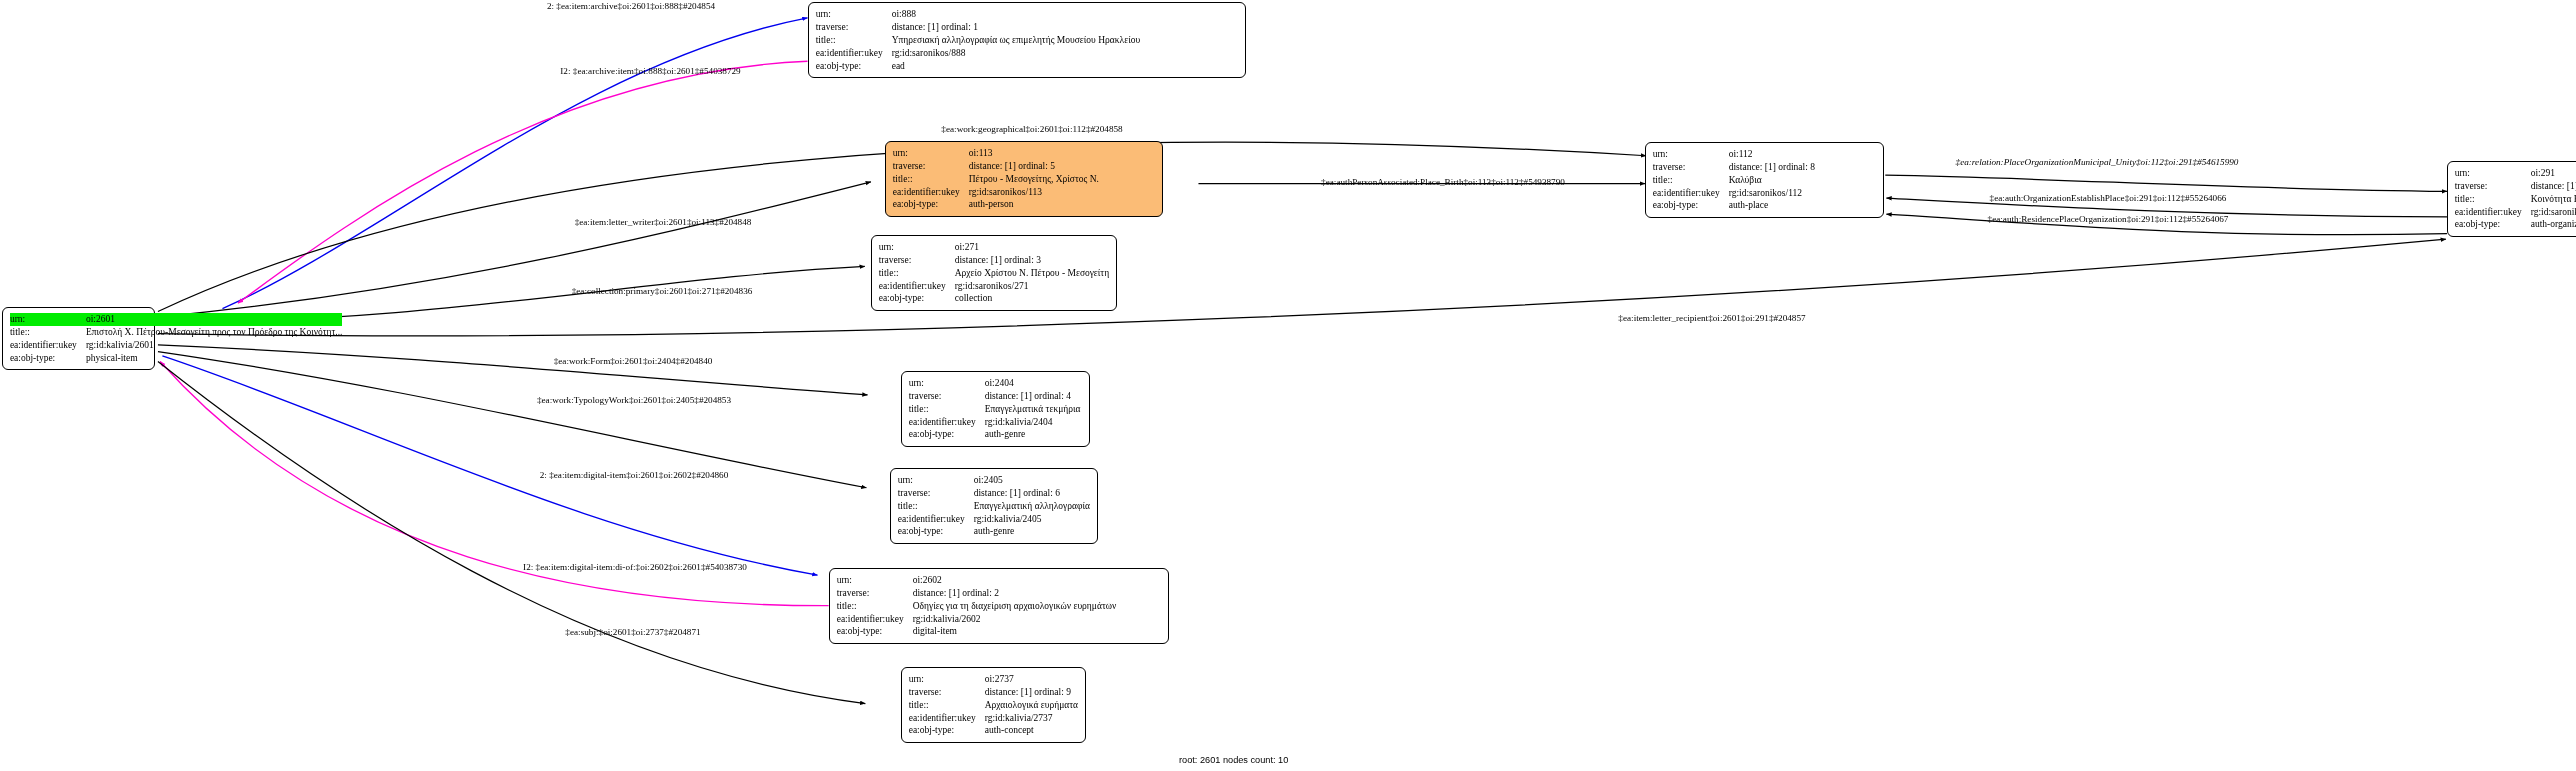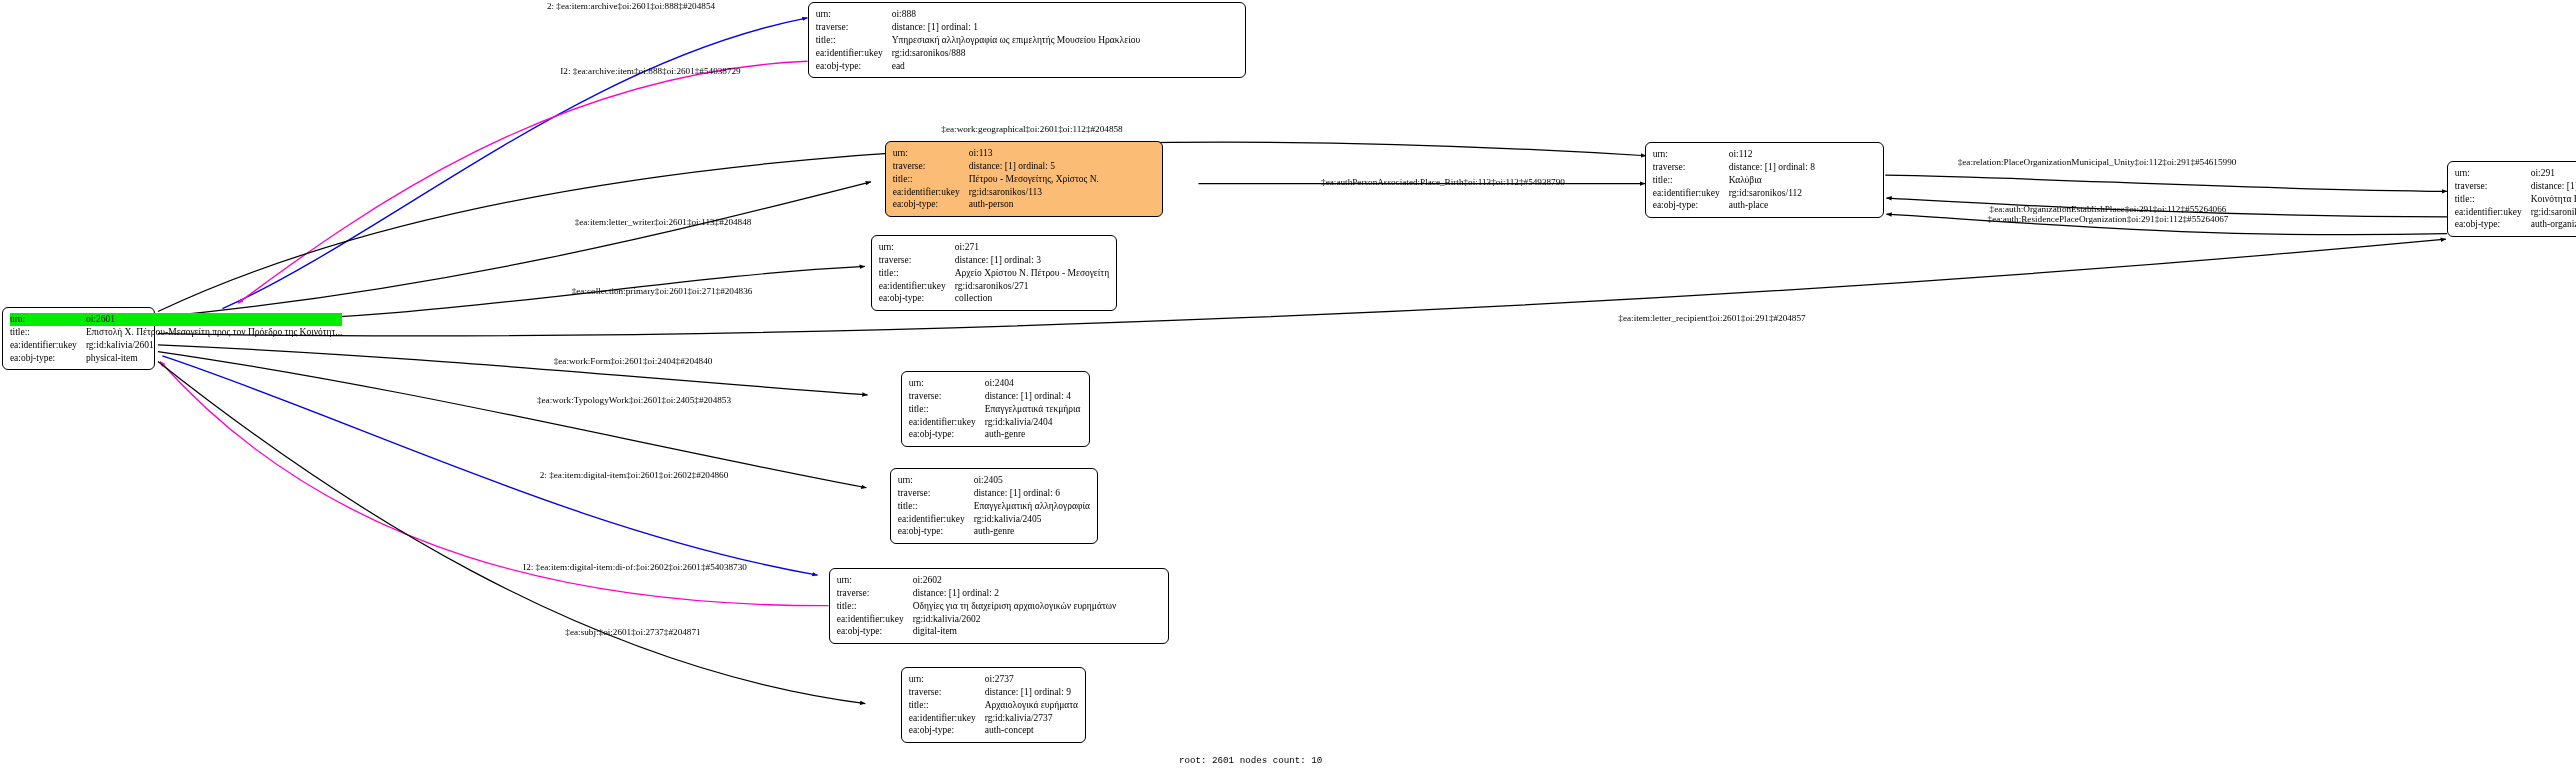--- a/index.html
+++ b/index.html
@@ -41,21 +41,21 @@
   .elabel{
     position:absolute;
     font-family:"Liberation Serif", serif;
     font-size:9.2px;
     color:#000000;
     white-space:nowrap;
     transform:translateX(-50%);
   }
   .footer{
     position:absolute;
-    font-family:Liberation Mono, monospace;
+    font-family:Liberation Sans, sans-serif;
     font-size:9.2px;
     color:#000000;
     white-space:nowrap;
   }
 </style>
 </head>
 <body>
 
 <div id="canvas">
 
@@ -367,22 +367,22 @@
     </tbody>
       </table>
   </div>
 
   <div class="elabel" style="left:631px; top:0.6px;font-family:Liberation Serif, serif;">2: ‡ea:item:archive‡oi:2601‡oi:888‡#204854</div>
   <div class="elabel" style="left:628px; top:66px;padding-left:45px;">I2: ‡ea:archive:item‡oi:888‡oi:2601‡#54038729</div>
   <div class="elabel" style="left:1032px; top:107px;margin-top:17px;">‡ea:work:geographical‡oi:2601‡oi:112‡#204858</div>
   <div class="elabel" style="left:663px; top:217px;">‡ea:item:letter_writer‡oi:2601‡oi:113‡#204848</div>
   <div class="elabel" style="left:662px; top:286px;">‡ea:collection:primary‡oi:2601‡oi:271‡#204836</div>
   <div class="elabel" style="left:1443px; top:170px;margin-top:7px;">‡ea:authPersonAssociated:Place_Birth‡oi:113‡oi:112‡#54938790</div>
-  <div class="elabel" style="left:2097px; top:157px;">‡ea:relation:PlaceOrganizationMunicipal_Unity‡oi:112‡oi:291‡#54615990</div>
-  <div class="elabel" style="left:2108px; top:204px;text-align:center;">‡ea:auth:OrganizationEstablishPlace‡oi:291‡oi:112‡#55264066</div>
+  <div class="elabel" style="left:2097px; top:157px;font-style:italic;">‡ea:relation:PlaceOrganizationMunicipal_Unity‡oi:112‡oi:291‡#54615990</div>
+  <div class="elabel" style="left:2108px; top:193px;text-align:center;">‡ea:auth:OrganizationEstablishPlace‡oi:291‡oi:112‡#55264066</div>
   <div class="elabel" style="left:2108px; top:214px;">‡ea:auth:ResidencePlaceOrganization‡oi:291‡oi:112‡#55264067</div>
   <div class="elabel" style="left:1712px; top:313px;">‡ea:item:letter_recipient‡oi:2601‡oi:291‡#204857</div>
   <div class="elabel" style="left:633px; top:356px;">‡ea:work:Form‡oi:2601‡oi:2404‡#204840</div>
   <div class="elabel" style="left:634px; top:395px;">‡ea:work:TypologyWork‡oi:2601‡oi:2405‡#204853</div>
   <div class="elabel" style="left:634px; top:470px;">2: ‡ea:item:digital-item‡oi:2601‡oi:2602‡#204860</div>
   <div class="elabel" style="left:635px; top:562px;">I2: ‡ea:item:digital-item:di-of:‡oi:2602‡oi:2601‡#54038730</div>
   <div class="elabel" style="left:633px; top:627px;">‡ea:subj:‡oi:2601‡oi:2737‡#204871</div>
 
   <div class="footer" style="left:1179px; top:755px;">root: 2601 nodes count: 10</div>
 

